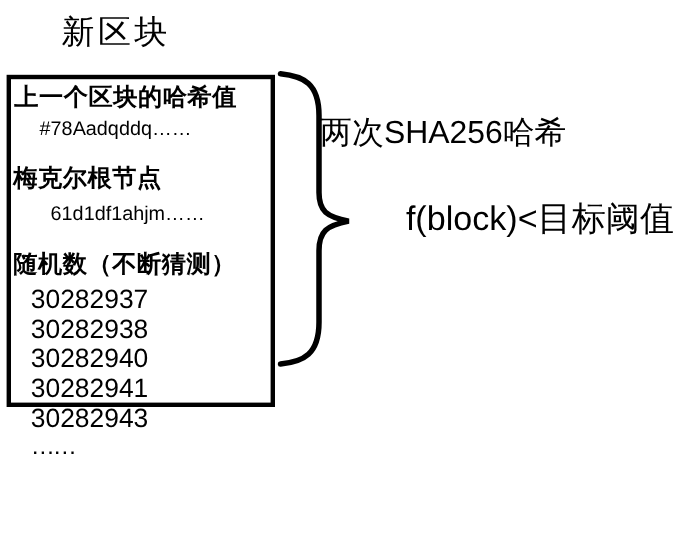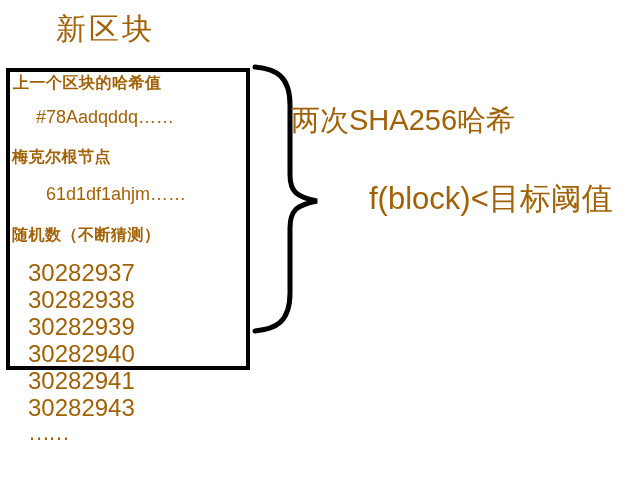--- a/index.html
+++ b/index.html
@@ -5,42 +5,42 @@
   html, body {
     margin: 0;
     padding: 0;
     background: #ffffff;
   }
   .canvas {
     position: relative;
     width: 628px;
     height: 486px;
     background: #ffffff;
-    color: #a16207;
+    color: #000000;
     font-family: "Liberation Sans", sans-serif;
     overflow: hidden;
   }
   .abs { position: absolute; white-space: nowrap; }
 
   .diagram-title {
     left: 56px; top: 9px;
     font-size: 30px;
     font-weight: 500;
     letter-spacing: 3px;
   }
 
   .block-box {
     left: 6px; top: 68px;
     width: 236px; height: 294px;
     border: 4px solid #000000;
     background: transparent;
   }
 
   .field-label {
-    font-size: 16px;
+    font-size: 22px;
     font-weight: 700;
     letter-spacing: 0.5px;
   }
   .field-value {
     font-size: 18px;
     font-weight: 400;
   }
   .lbl-prev   { left: 13px; top: 73px; }
   .val-prev   { left: 36px; top: 107px; }
   .lbl-merkle { left: 12px; top: 147px; }
@@ -91,21 +91,20 @@
   <div class="abs field-value val-prev">#78Aadqddq……</div>
 
   <div class="abs field-label lbl-merkle">梅克尔根节点</div>
   <div class="abs field-value val-merkle">61d1df1ahjm……</div>
 
   <div class="abs field-label lbl-nonce">随机数（不断猜测）</div>
 
   <div class="abs nonce-list">
     <div class="nonce-line">30282937</div>
     <div class="nonce-line">30282938</div>
-    <div class="nonce-line">30282939</div>
     <div class="nonce-line">30282940</div>
     <div class="nonce-line">30282941</div>
     <div class="nonce-line">30282943</div>
     <div class="nonce-line nonce-ellipsis">……</div>
   </div>
 
   <svg class="abs brace-svg" viewBox="0 0 74 272" xmlns="http://www.w3.org/2000/svg">
     <path d="M 5,4
              C 26,6 40,13 40,42
              L 40,112

